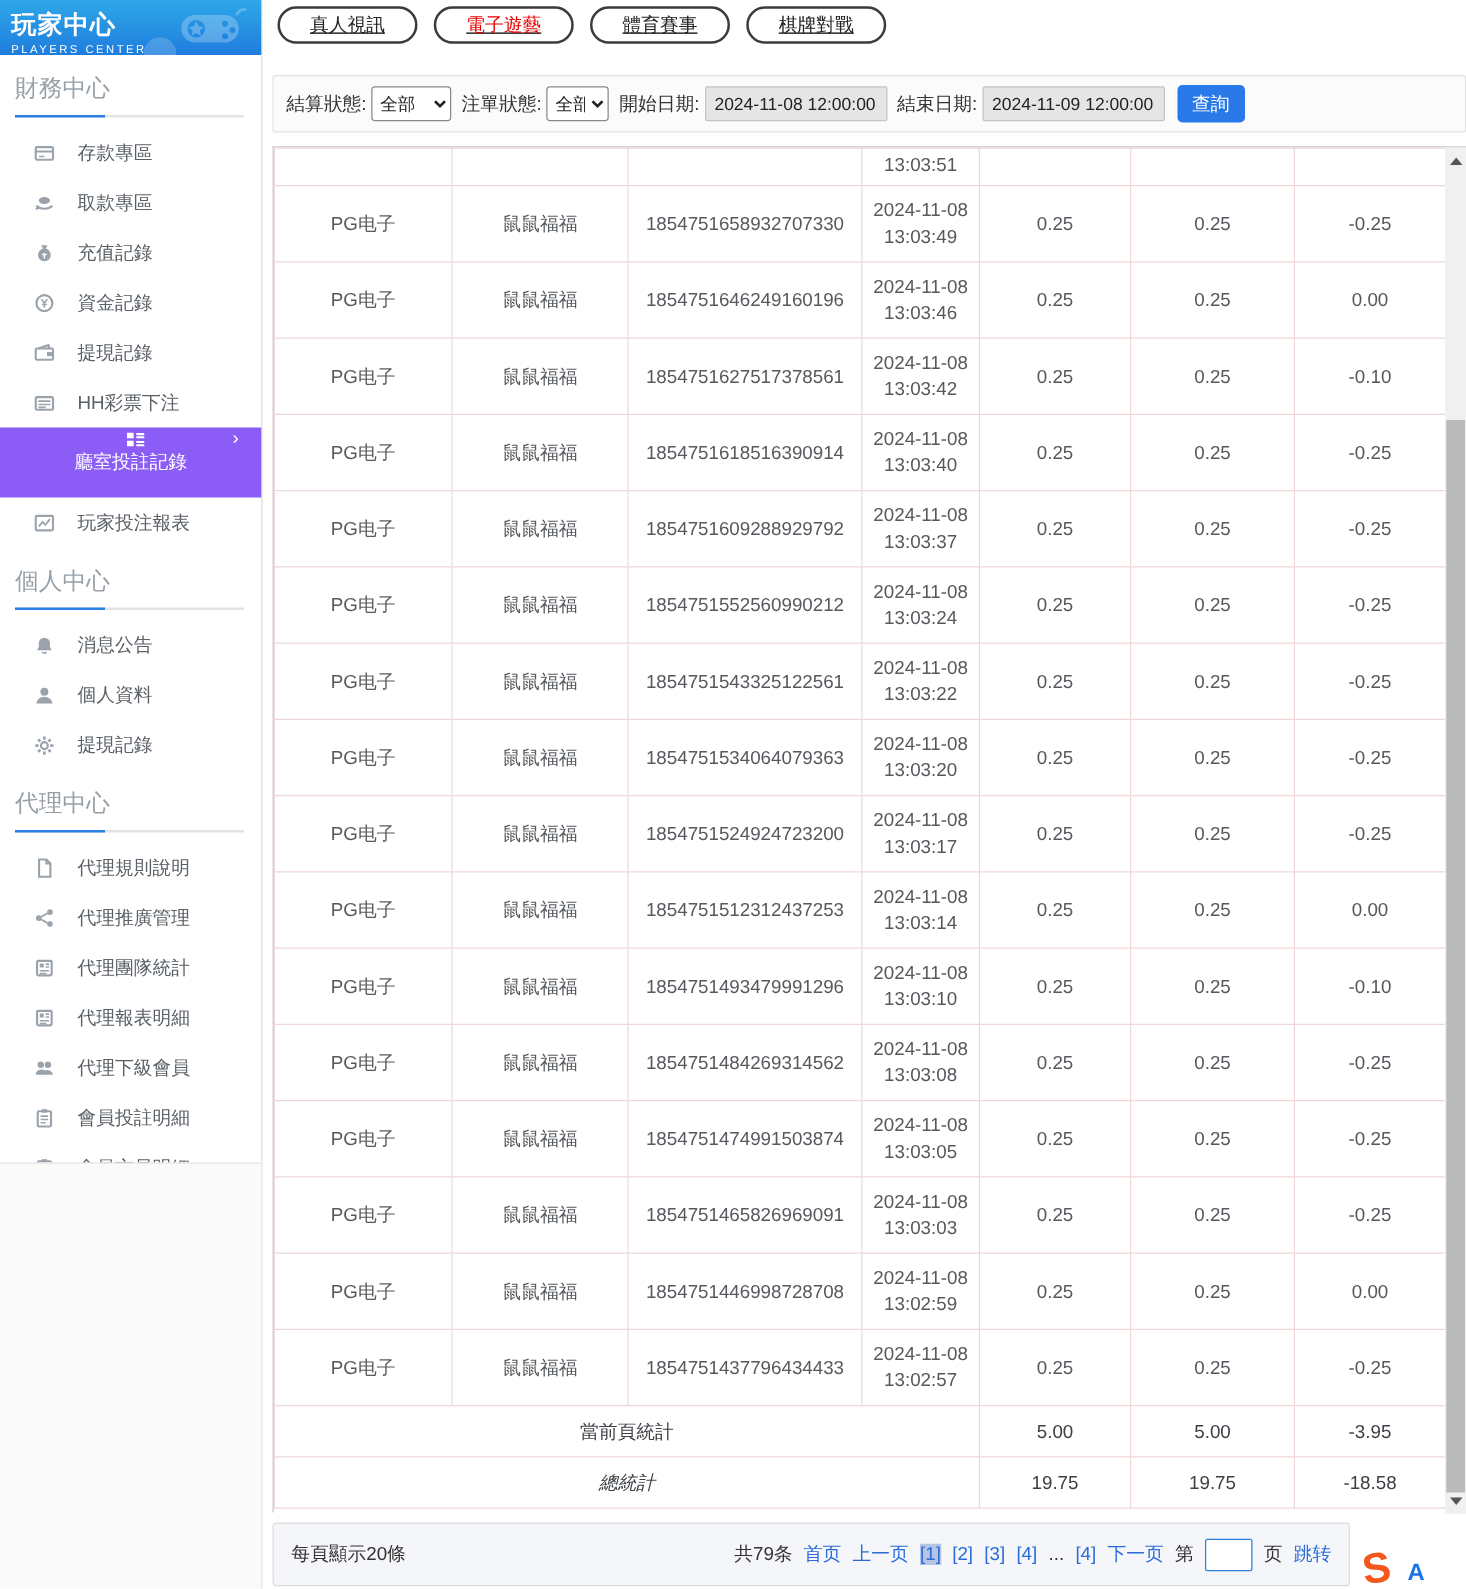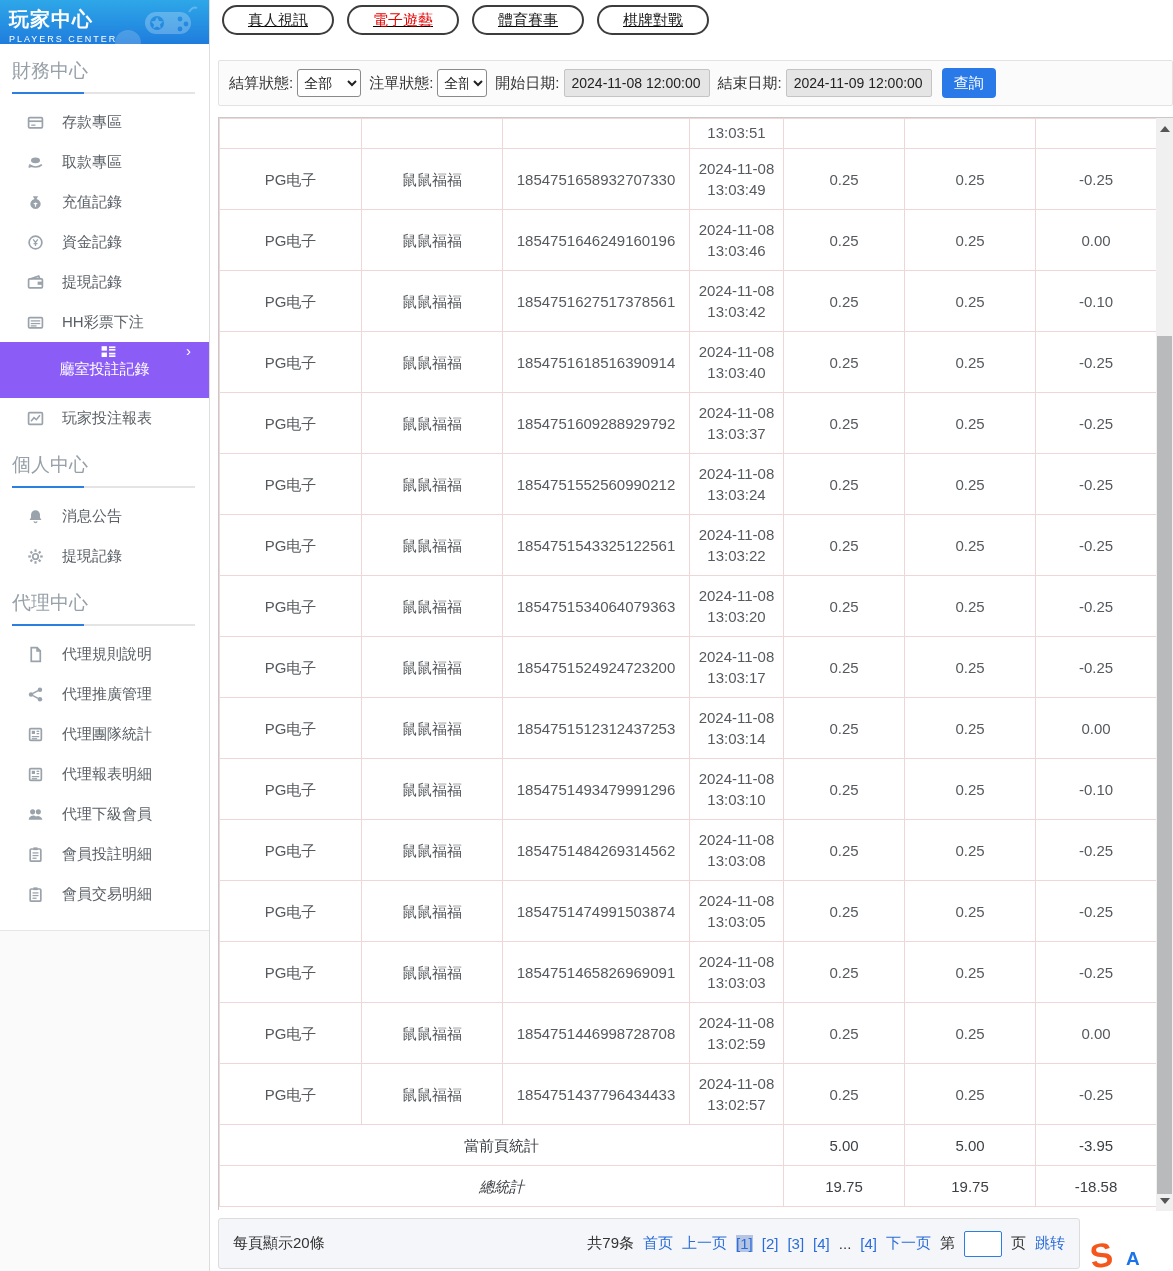--- a/index.html
+++ b/index.html
@@ -213,20 +213,29 @@
             <svg width="17" height="17" viewBox="0 0 16 16">
               <path d="M8 2 a4.2 4.2 0 0 1 4.2 4.2 v2.8 l1.4 2.4 h-11.2 l1.4 -2.4 v-2.8 A4.2 4.2 0 0 1 8 2 Z" fill="currentColor"></path>
               <path d="M6.5 12.6 a1.6 1.6 0 0 0 3 0" stroke="currentColor" stroke-width="1.2" fill="none"></path>
             </svg>
           </span>
           <span>消息公告</span>
         </div>
         <div class="side-item">
           <span class="ico">
             <svg width="17" height="17" viewBox="0 0 16 16">
+              <circle cx="8" cy="5" r="3" fill="currentColor"></circle>
+              <path d="M2 14 a6 5.2 0 0 1 12 0 Z" fill="currentColor"></path>
+            </svg>
+          </span>
+          <span>個人資料</span>
+        </div>
+        <div class="side-item">
+          <span class="ico">
+            <svg width="17" height="17" viewBox="0 0 16 16">
               <circle cx="8" cy="8" r="2.6" stroke="currentColor" fill="none" stroke-width="1.6"></circle>
               <g stroke="currentColor" stroke-width="2">
                 <line x1="8" y1="1.2" x2="8" y2="3.6"></line>
                 <line x1="8" y1="12.4" x2="8" y2="14.8"></line>
                 <line x1="1.2" y1="8" x2="3.6" y2="8"></line>
                 <line x1="12.4" y1="8" x2="14.8" y2="8"></line>
                 <line x1="3.3" y1="3.3" x2="4.9" y2="4.9"></line>
                 <line x1="11.1" y1="11.1" x2="12.7" y2="12.7"></line>
                 <line x1="3.3" y1="12.7" x2="4.9" y2="11.1"></line>
                 <line x1="11.1" y1="4.9" x2="12.7" y2="3.3"></line>

